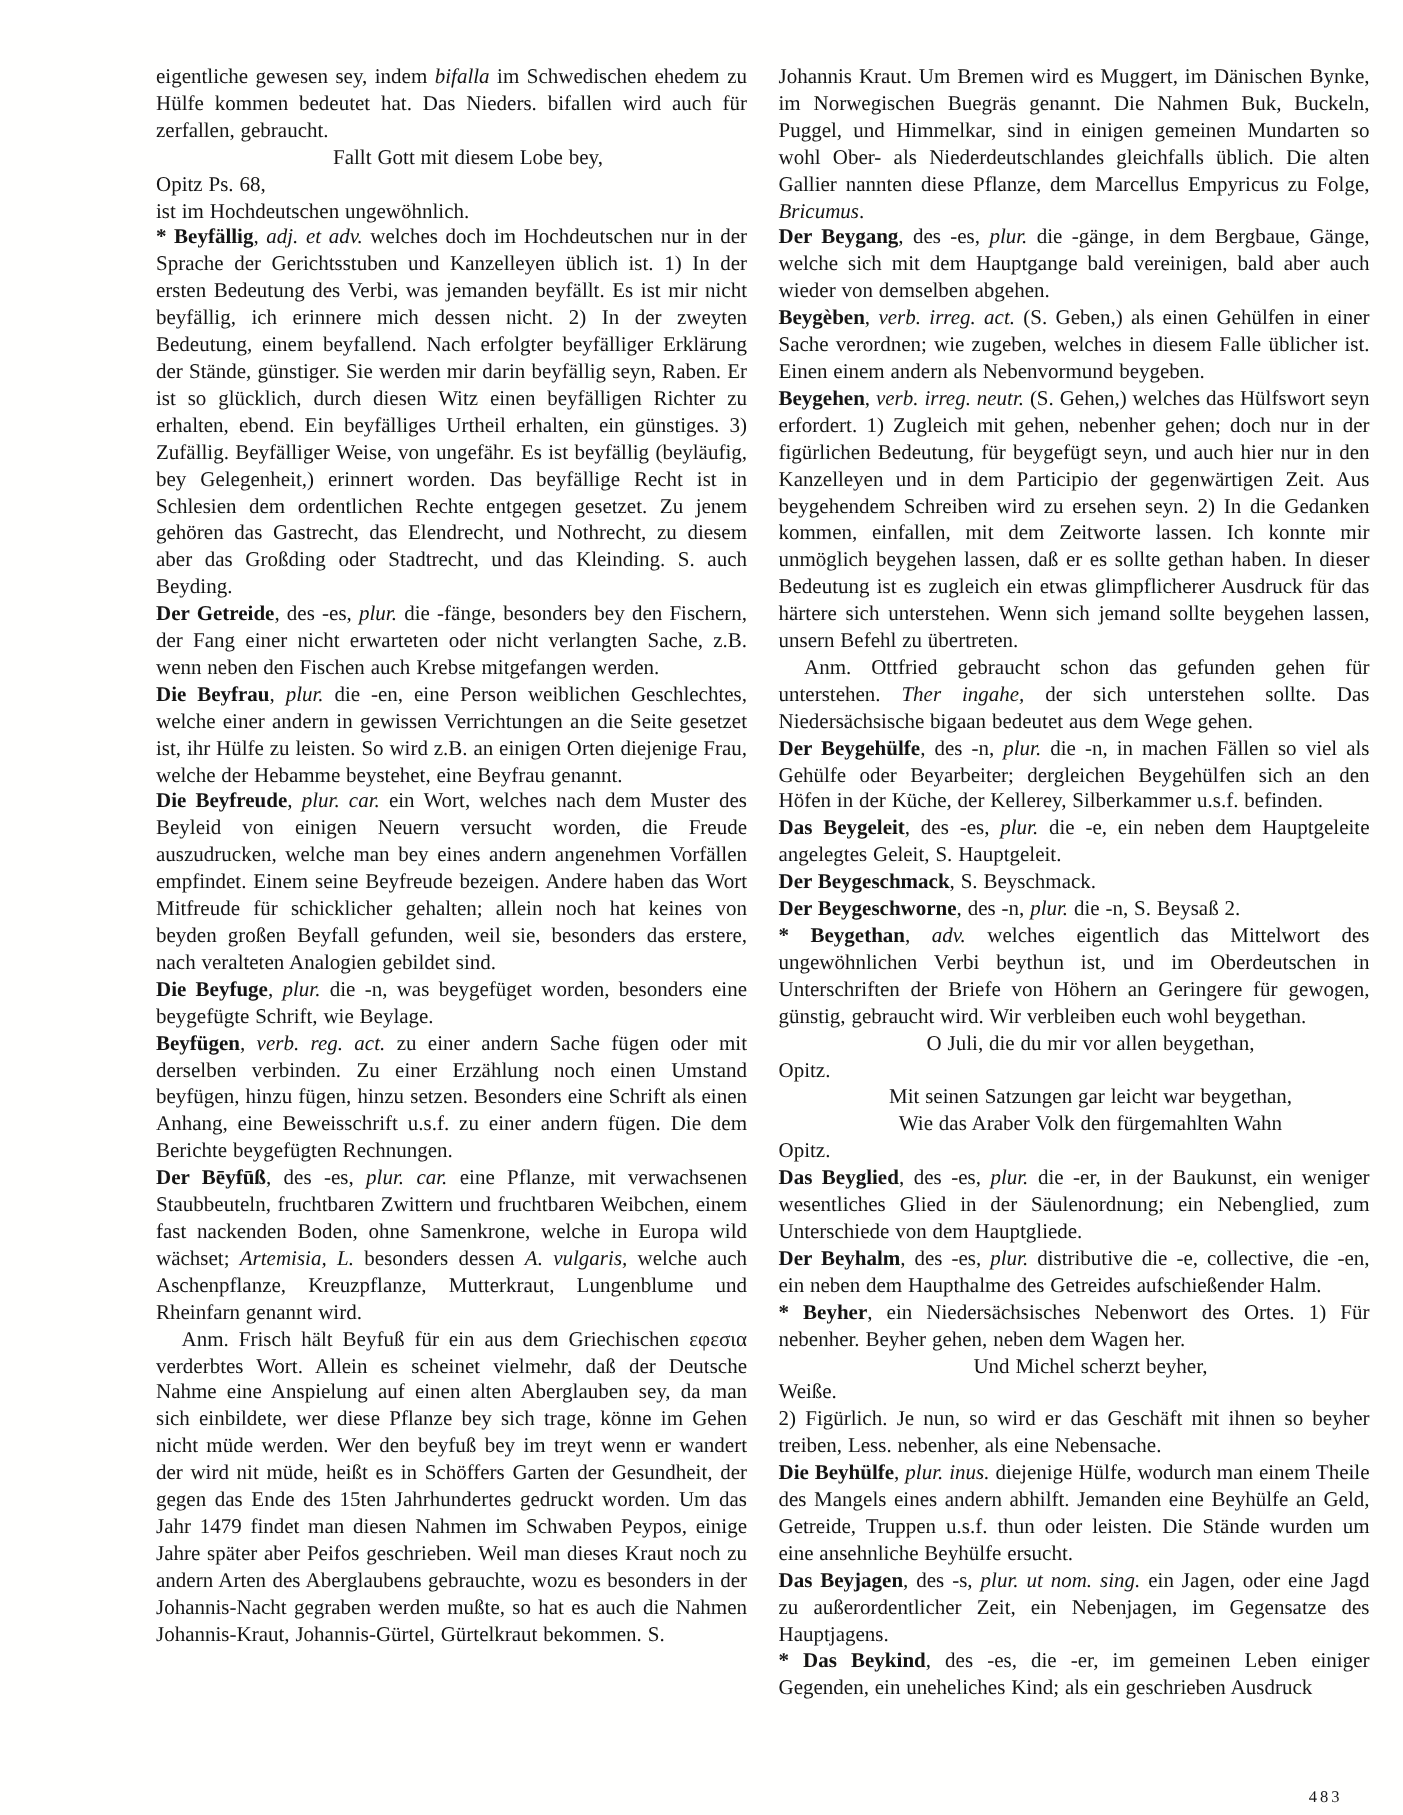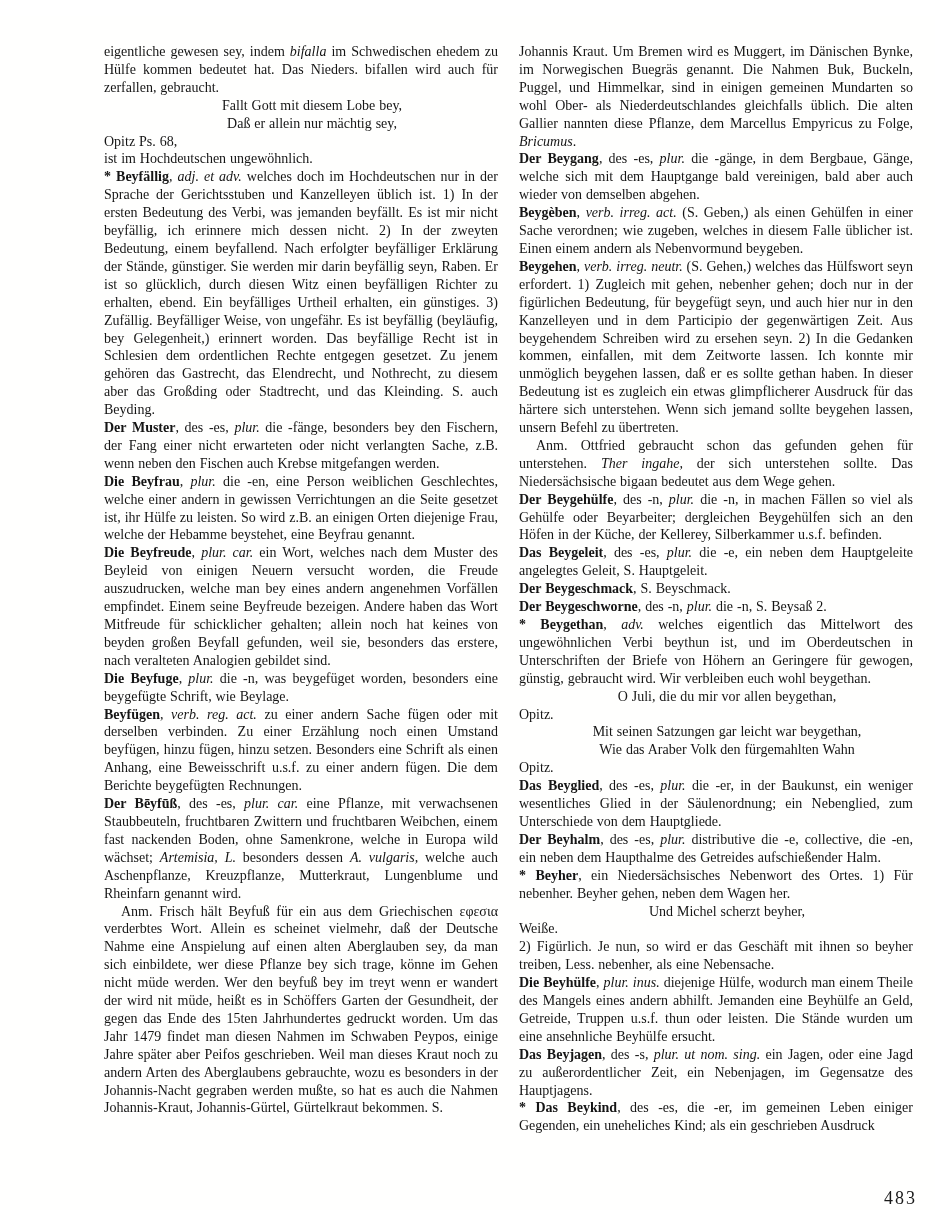--- a/index.html
+++ b/index.html
@@ -46,39 +46,38 @@
   }
   .para.indent {
     text-indent: 17px;
   }
   .b { font-weight: bold; }
   .i { font-style: italic; }
   .n { }
   .pagenum {
     position: absolute;
     top: 1174px;
-    right: 18px;
-    font-size: 18px;
+    right: 40px;
+    font-size: 11px;
     letter-spacing: 2px;
     color: #1a1a1a;
   }
 </style>
 </head>
 <body>
 
 <div class="sheet">
   <div class="cols">
     <div class="col">
         <p class="para body"><span class="n">eigentliche gewesen sey, indem </span><span class="i">bifalla</span><span class="n"> im Schwedischen ehedem zu Hülfe kommen bedeutet hat. Das Nieders. bifallen wird auch für zerfallen, gebraucht.</span></p>
         <p class="para verse"><span class="n">Fallt Gott mit diesem Lobe bey,</span></p>
-        <p class="para verse"><span class="n">Daß er allein nur mächtig sey,</span></p>
         <p class="para attribution"><span class="n">Opitz Ps. 68,</span></p>
         <p class="para body"><span class="n">ist im Hochdeutschen ungewöhnlich.</span></p>
         <p class="para entry"><span class="b">* Beyfällig</span><span class="n">, </span><span class="i">adj. et adv.</span><span class="n"> welches doch im Hochdeutschen nur in der Sprache der Gerichtsstuben und Kanzelleyen üblich ist. 1) In der ersten Bedeutung des Verbi, was jemanden beyfällt. Es ist mir nicht beyfällig, ich erinnere mich dessen nicht. 2) In der zweyten Bedeutung, einem beyfallend. Nach erfolgter beyfälliger Erklärung der Stände, günstiger. Sie werden mir darin beyfällig seyn, Raben. Er ist so glücklich, durch diesen Witz einen beyfälligen Richter zu erhalten, ebend. Ein beyfälliges Urtheil erhalten, ein günstiges. 3) Zufällig. Beyfälliger Weise, von ungefähr. Es ist beyfällig (beyläufig, bey Gelegenheit,) erinnert worden. Das beyfällige Recht ist in Schlesien dem ordentlichen Rechte entgegen gesetzet. Zu jenem gehören das Gastrecht, das Elendrecht, und Nothrecht, zu diesem aber das Großding oder Stadtrecht, und das Kleinding. S. auch Beyding.</span></p>
-        <p class="para entry"><span class="b">Der Muster</span><span class="n">, des -es, </span><span class="i">plur.</span><span class="n"> die -fänge, besonders bey den Fischern, der Fang einer nicht erwarteten oder nicht verlangten Sache, z.B. wenn neben den Fischen auch Krebse mitgefangen werden.</span></p>
+        <p class="para entry"><span class="b">Der Getreide</span><span class="n">, des -es, </span><span class="i">plur.</span><span class="n"> die -fänge, besonders bey den Fischern, der Fang einer nicht erwarteten oder nicht verlangten Sache, z.B. wenn neben den Fischen auch Krebse mitgefangen werden.</span></p>
         <p class="para entry"><span class="b">Die Beyfrau</span><span class="n">, </span><span class="i">plur.</span><span class="n"> die -en, eine Person weiblichen Geschlechtes, welche einer andern in gewissen Verrichtungen an die Seite gesetzet ist, ihr Hülfe zu leisten. So wird z.B. an einigen Orten diejenige Frau, welche der Hebamme beystehet, eine Beyfrau genannt.</span></p>
         <p class="para entry"><span class="b">Die Beyfreude</span><span class="n">, </span><span class="i">plur. car.</span><span class="n"> ein Wort, welches nach dem Muster des Beyleid von einigen Neuern versucht worden, die Freude auszudrucken, welche man bey eines andern angenehmen Vorfällen empfindet. Einem seine Beyfreude bezeigen. Andere haben das Wort Mitfreude für schicklicher gehalten; allein noch hat keines von beyden großen Beyfall gefunden, weil sie, besonders das erstere, nach veralteten Analogien gebildet sind.</span></p>
         <p class="para entry"><span class="b">Die Beyfuge</span><span class="n">, </span><span class="i">plur.</span><span class="n"> die -n, was beygefüget worden, besonders eine beygefügte Schrift, wie Beylage.</span></p>
         <p class="para entry"><span class="b">Beyfügen</span><span class="n">, </span><span class="i">verb. reg. act.</span><span class="n"> zu einer andern Sache fügen oder mit derselben verbinden. Zu einer Erzählung noch einen Umstand beyfügen, hinzu fügen, hinzu setzen. Besonders eine Schrift als einen Anhang, eine Beweisschrift u.s.f. zu einer andern fügen. Die dem Berichte beygefügten Rechnungen.</span></p>
         <p class="para entry"><span class="b">Der Bēyfūß</span><span class="n">, des -es, </span><span class="i">plur. car.</span><span class="n"> eine Pflanze, mit verwachsenen Staubbeuteln, fruchtbaren Zwittern und fruchtbaren Weibchen, einem fast nackenden Boden, ohne Samenkrone, welche in Europa wild wächset; </span><span class="i">Artemisia, L.</span><span class="n"> besonders dessen </span><span class="i">A. vulgaris,</span><span class="n"> welche auch Aschenpflanze, Kreuzpflanze, Mutterkraut, Lungenblume und Rheinfarn genannt wird.</span></p>
         <p class="para indent"><span class="n">Anm. Frisch hält Beyfuß für ein aus dem Griechischen εφεσια verderbtes Wort. Allein es scheinet vielmehr, daß der Deutsche Nahme eine Anspielung auf einen alten Aberglauben sey, da man sich einbildete, wer diese Pflanze bey sich trage, könne im Gehen nicht müde werden. Wer den beyfuß bey im treyt wenn er wandert der wird nit müde, heißt es in Schöffers Garten der Gesundheit, der gegen das Ende des 15ten Jahrhundertes gedruckt worden. Um das Jahr 1479 findet man diesen Nahmen im Schwaben Peypos, einige Jahre später aber Peifos geschrieben. Weil man dieses Kraut noch zu andern Arten des Aberglaubens gebrauchte, wozu es besonders in der Johannis-Nacht gegraben werden mußte, so hat es auch die Nahmen Johannis-Kraut, Johannis-Gürtel, Gürtelkraut bekommen. S.</span></p>
       </div>
     <div class="col">
         <p class="para body"><span class="n">Johannis Kraut. Um Bremen wird es Muggert, im Dänischen Bynke, im Norwegischen Buegräs genannt. Die Nahmen Buk, Buckeln, Puggel, und Himmelkar, sind in einigen gemeinen Mundarten so wohl Ober- als Niederdeutschlandes gleichfalls üblich. Die alten Gallier nannten diese Pflanze, dem Marcellus Empyricus zu Folge, </span><span class="i">Bricumus</span><span class="n">.</span></p>
         <p class="para entry"><span class="b">Der Beygang</span><span class="n">, des -es, </span><span class="i">plur.</span><span class="n"> die -gänge, in dem Bergbaue, Gänge, welche sich mit dem Hauptgange bald vereinigen, bald aber auch wieder von demselben abgehen.</span></p>

